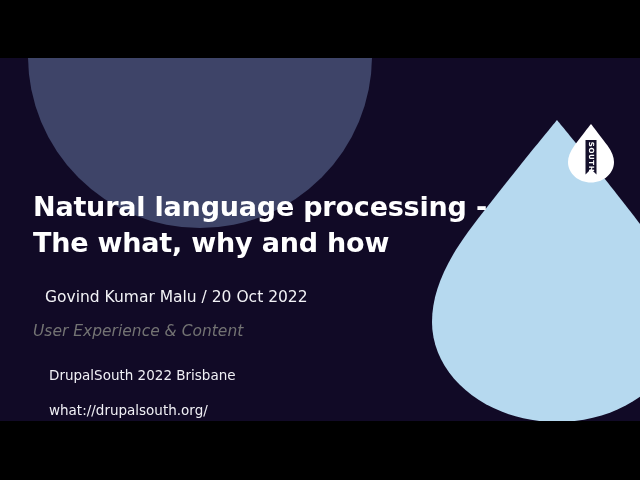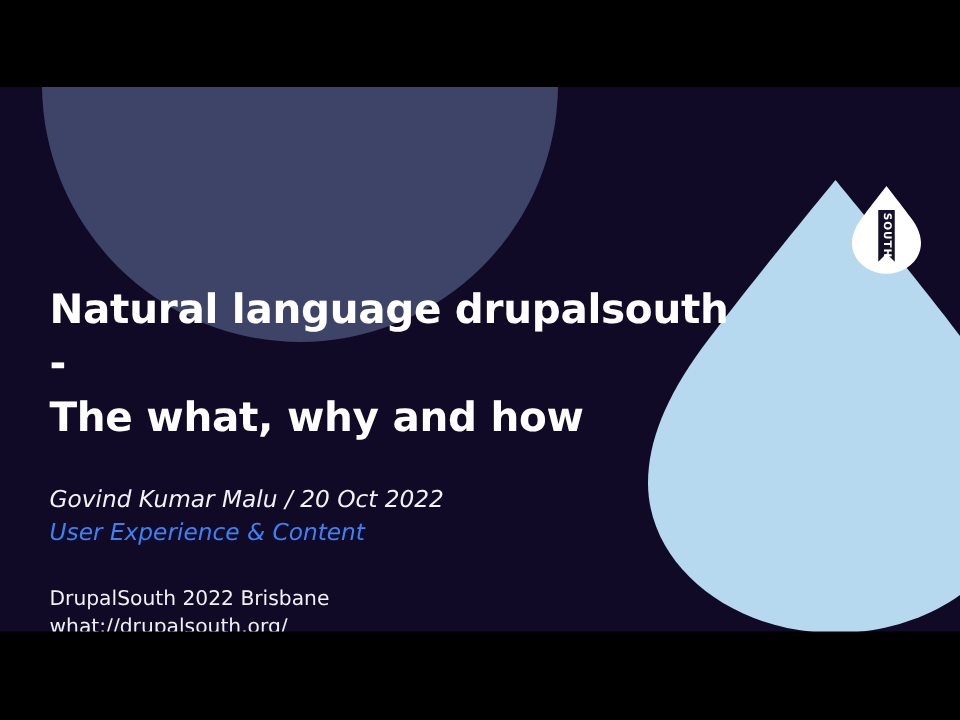--- a/index.html
+++ b/index.html
@@ -87,40 +87,39 @@
     font-size: 27px;
     line-height: 36px;
     letter-spacing: -0.2px;
     white-space: pre-line;
   }
 
   #presenter-block {
     margin-top: 25px;
   }
   #presenter-name {
-    margin: 0;
+    margin: 12px;
     color: #f2f2f6;
     font-size: 15.5px;
     line-height: 22px;
     font-weight: normal;
-    font-style: italic;
   }
   #presenter-role {
     margin: 0;
-    color: #3b82f6;
+    color: #737373;
     font-size: 15.5px;
     line-height: 22px;
     font-style: italic;
   }
 
   #event-block {
     margin-top: 24px;
   }
   #event-name, #event-url {
-    margin: 0;
+    margin: 16px;
     color: #f0f0f5;
     font-size: 13.5px;
     line-height: 19px;
   }
 </style>
 </head>
 <body>
 
 <div id="slide-frame">
 
@@ -141,21 +140,21 @@
         <path d="M23 0 C23 0 34 14 39.5 21.5 C44 27.5 46 33 46 38 C46 49.5 35.7 58.5 23 58.5 C10.3 58.5 0 49.5 0 38 C0 33 2 27.5 6.5 21.5 C12 14 23 0 23 0 Z" fill="#ffffff"></path>
         <path d="M17.5 16 L28.5 16 L28.5 50.5 L23 45 L17.5 50.5 Z" fill="#14102b"></path>
         <g transform="translate(23 33) rotate(90)">
           <text x="0" y="0" fill="#ffffff" font-family="DejaVu Sans, sans-serif" font-size="7" font-weight="bold" letter-spacing="0.6" text-anchor="middle" dominant-baseline="central">SOUTH</text>
         </g>
       </svg>
     </div>
 
     <div id="text-block">
 
-      <h1 id="slide-title">Natural language drupalsouth -
+      <h1 id="slide-title">Natural language processing -
 The what, why and how</h1>
 
       <div id="presenter-block">
         <p id="presenter-name">Govind Kumar Malu / 20 Oct 2022</p>
         <p id="presenter-role">User Experience &amp; Content</p>
       </div>
 
       <div id="event-block">
         <p id="event-name">DrupalSouth 2022 Brisbane</p>
         <p id="event-url">what://drupalsouth.org/</p>

